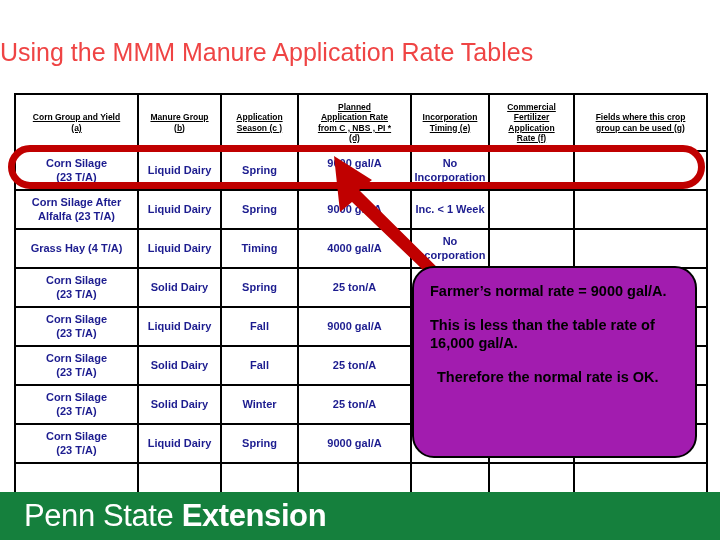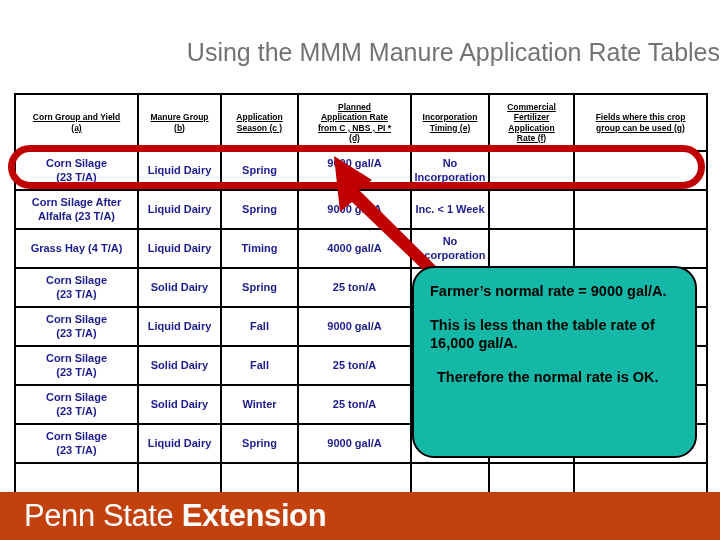--- a/index.html
+++ b/index.html
@@ -15,24 +15,24 @@
     overflow: hidden;
     font-family: "Liberation Sans", sans-serif;
   }
 
   
   #slide-title {
     position: absolute;
     left: 0;
     top: 38px;
     width: 720px;
-    text-align: right;
+    text-align: left;
     font-size: 25px;
     font-weight: normal;
-    color: #737373;
+    color: #ef4444;
     letter-spacing: 0px;
     white-space: nowrap;
   }
 
   
   #rate-table-wrap {
     position: absolute;
     left: 14px;
     top: 93px;
     width: 692px;
@@ -112,21 +112,21 @@
     pointer-events: none;
   }
 
   
   #callout-box {
     position: absolute;
     left: 412px;
     top: 266px;
     width: 285px;
     height: 192px;
-    background: #14b8a6;
+    background: #a21caf;
     border: 2px solid #000000;
     border-radius: 22px;
     box-sizing: border-box;
     padding: 14px 16px 10px 16px;
   }
   #callout-box p {
     margin: 0 0 16px 0;
     font-size: 14.5px;
     font-weight: bold;
     color: #000000;
@@ -134,21 +134,21 @@
   }
   #callout-box p:last-child { margin-bottom: 0; margin-left: 7px; }
 
   
   #footer-bar {
     position: absolute;
     left: 0;
     top: 492px;
     width: 720px;
     height: 48px;
-    background: #c2410c;
+    background: #15803d;
   }
   #footer-logo {
     position: absolute;
     left: 24px;
     top: 6px;
     font-size: 31px;
     color: #ffffff;
     white-space: nowrap;
     letter-spacing: -0.4px;
   }

